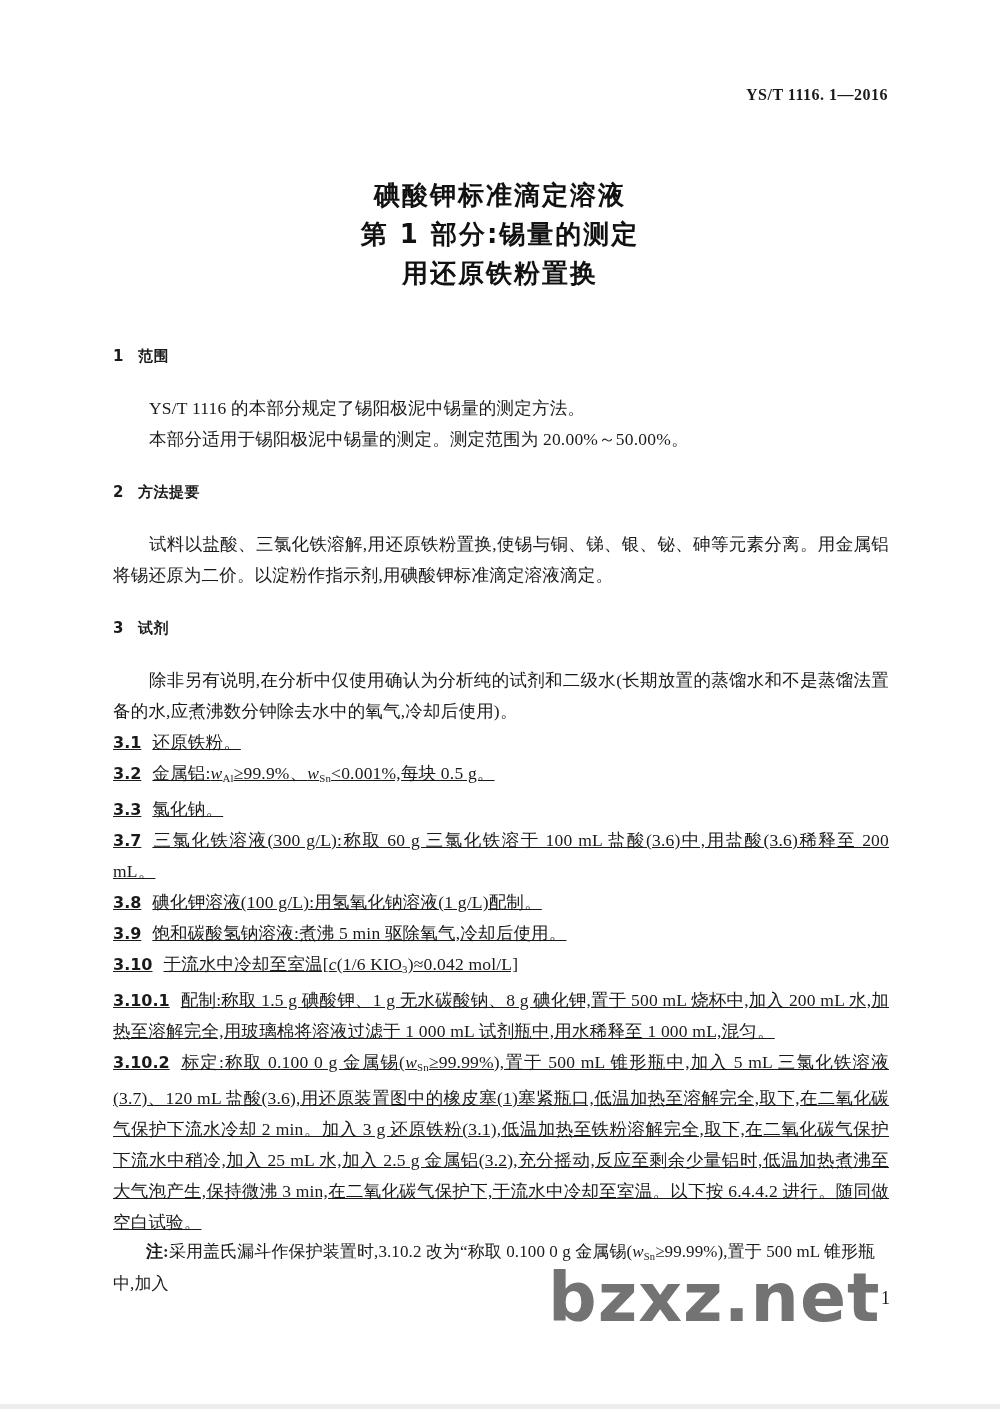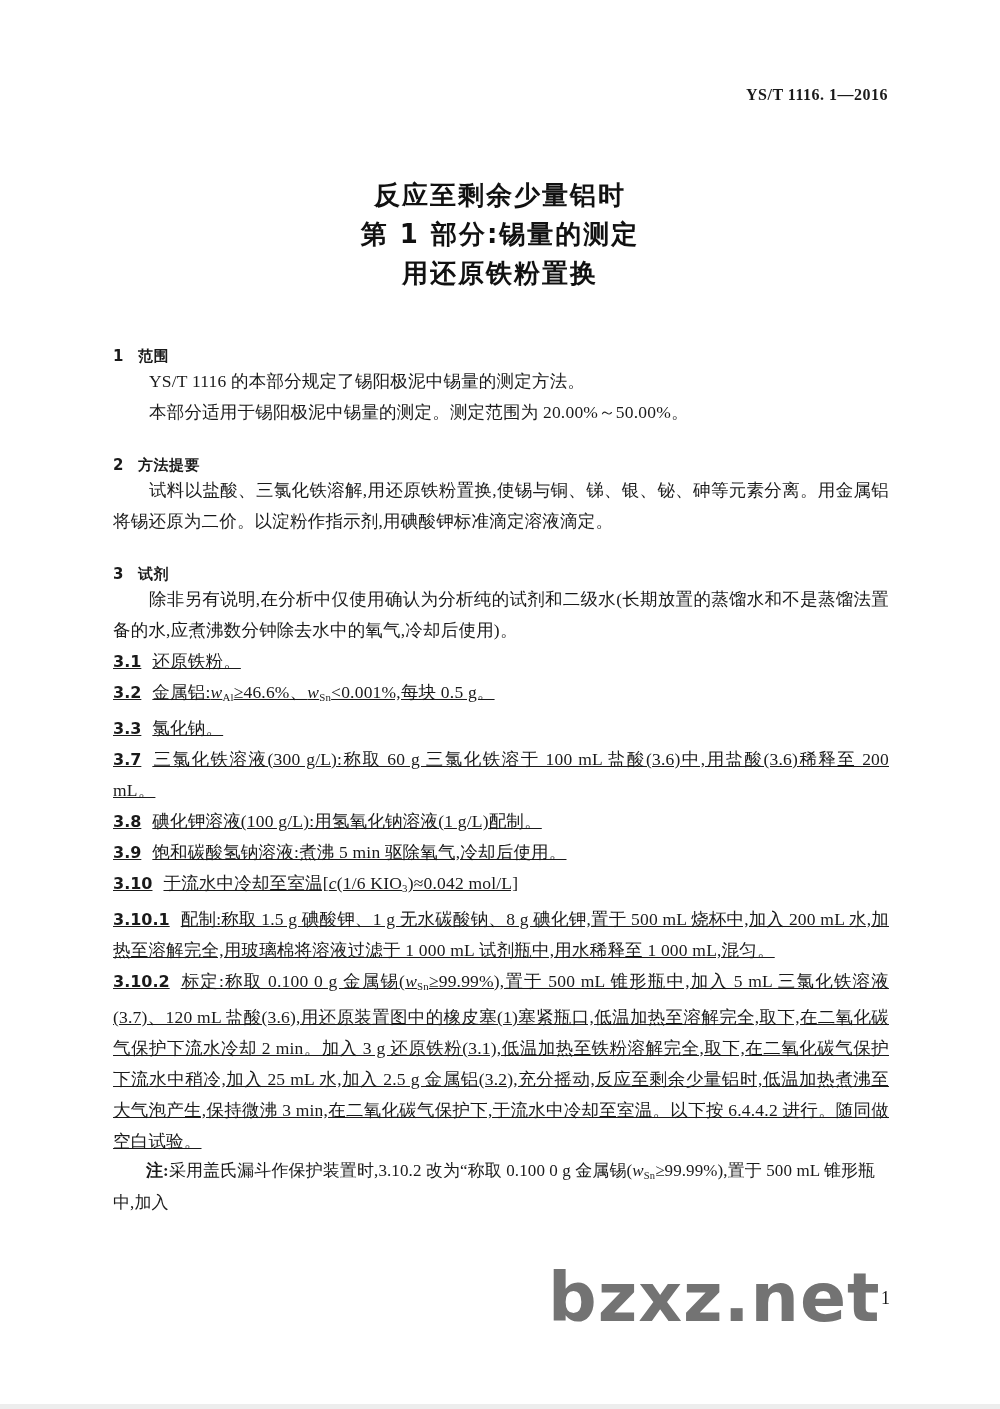--- a/index.html
+++ b/index.html
@@ -124,21 +124,21 @@
     text-indent: 33px;
     letter-spacing: 0.1px;
   }
   .note .nlabel { font-weight: 700; }
 
   sub { font-size: 0.62em; vertical-align: -0.28em; }
   .ital { font-style: italic; }
 
   
   .sp-1 { height: 347px; }
-  .after-sechead { }
+  .after-sechead { margin-top: 27px; }
   .before-sechead { margin-top: 28px; }
 
   .pagenum {
     position: absolute;
     right: 110px;
     top: 1288px;
     font-family: "Liberation Serif", serif;
     font-size: 18px;
     z-index: 3;
   }
@@ -146,21 +146,21 @@
 </head>
 <body>
 
 <div class="page">
 
   <div class="watermark">bzxz.net</div>
 
   <div class="std-header">YS/T  1116. 1—2016</div>
 
   <div class="title-block">
-    <div class="title-line">反应至剩余少量铝时</div>
+    <div class="title-line">碘酸钾标准滴定溶液</div>
     <div class="title-line">第 1 部分:锡量的测定</div>
     <div class="title-line">用还原铁粉置换</div>
   </div>
 
   <div class="body-col">
 
     <div class="sp-1"></div>
 
     <div class="sec-head">
       <span class="num">1</span>
@@ -179,21 +179,21 @@
       <span class="num">3</span>
       <span>试剂</span>
     </div>
     <div class="para indent after-sechead">除非另有说明,在分析中仅使用确认为分析纯的试剂和二级水(长期放置的蒸馏水和不是蒸馏法置备的水,应煮沸数分钟除去水中的氧气,冷却后使用)。</div>
 
     <div class="item">
       <span class="lbl">3.1</span><span class="lbl-gap"></span><span>还原铁粉。</span>
     </div>
 
     <div class="item">
-      <span class="lbl">3.2</span><span class="lbl-gap"></span><span>金属铝:</span><span class="ital">w</span><sub>Al</sub><span>≥46.6%、</span><span class="ital">w</span><sub>Sn</sub><span>&lt;0.001%,每块 0.5 g。</span>
+      <span class="lbl">3.2</span><span class="lbl-gap"></span><span>金属铝:</span><span class="ital">w</span><sub>Al</sub><span>≥99.9%、</span><span class="ital">w</span><sub>Sn</sub><span>&lt;0.001%,每块 0.5 g。</span>
     </div>
 
     <div class="item">
       <span class="lbl">3.3</span><span class="lbl-gap"></span><span>氯化钠。</span>
     </div>
 
 
 
 
     <div class="item">

